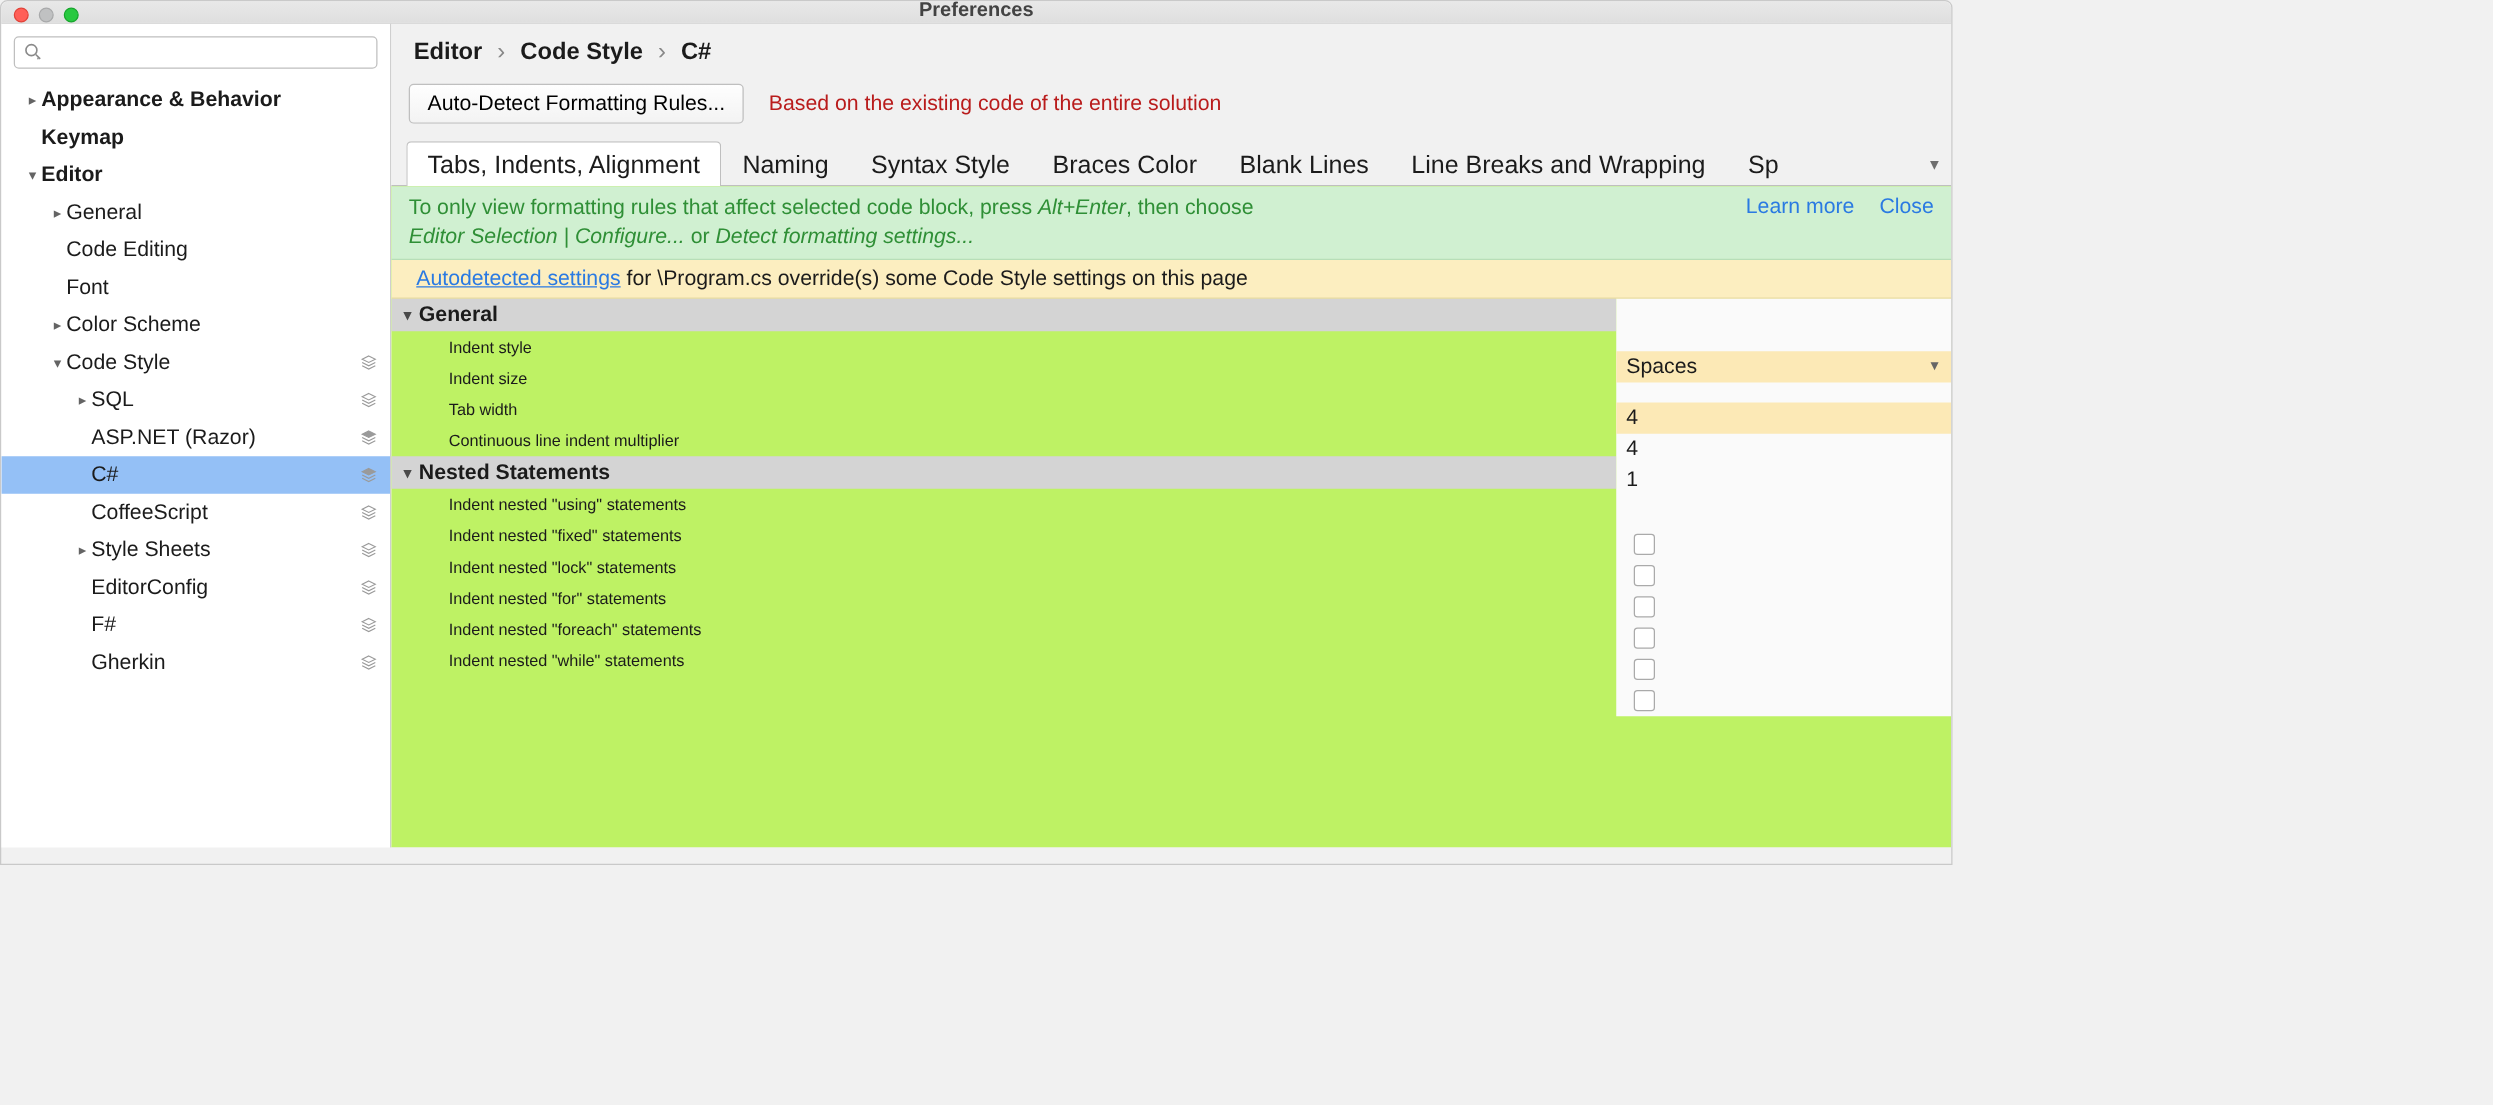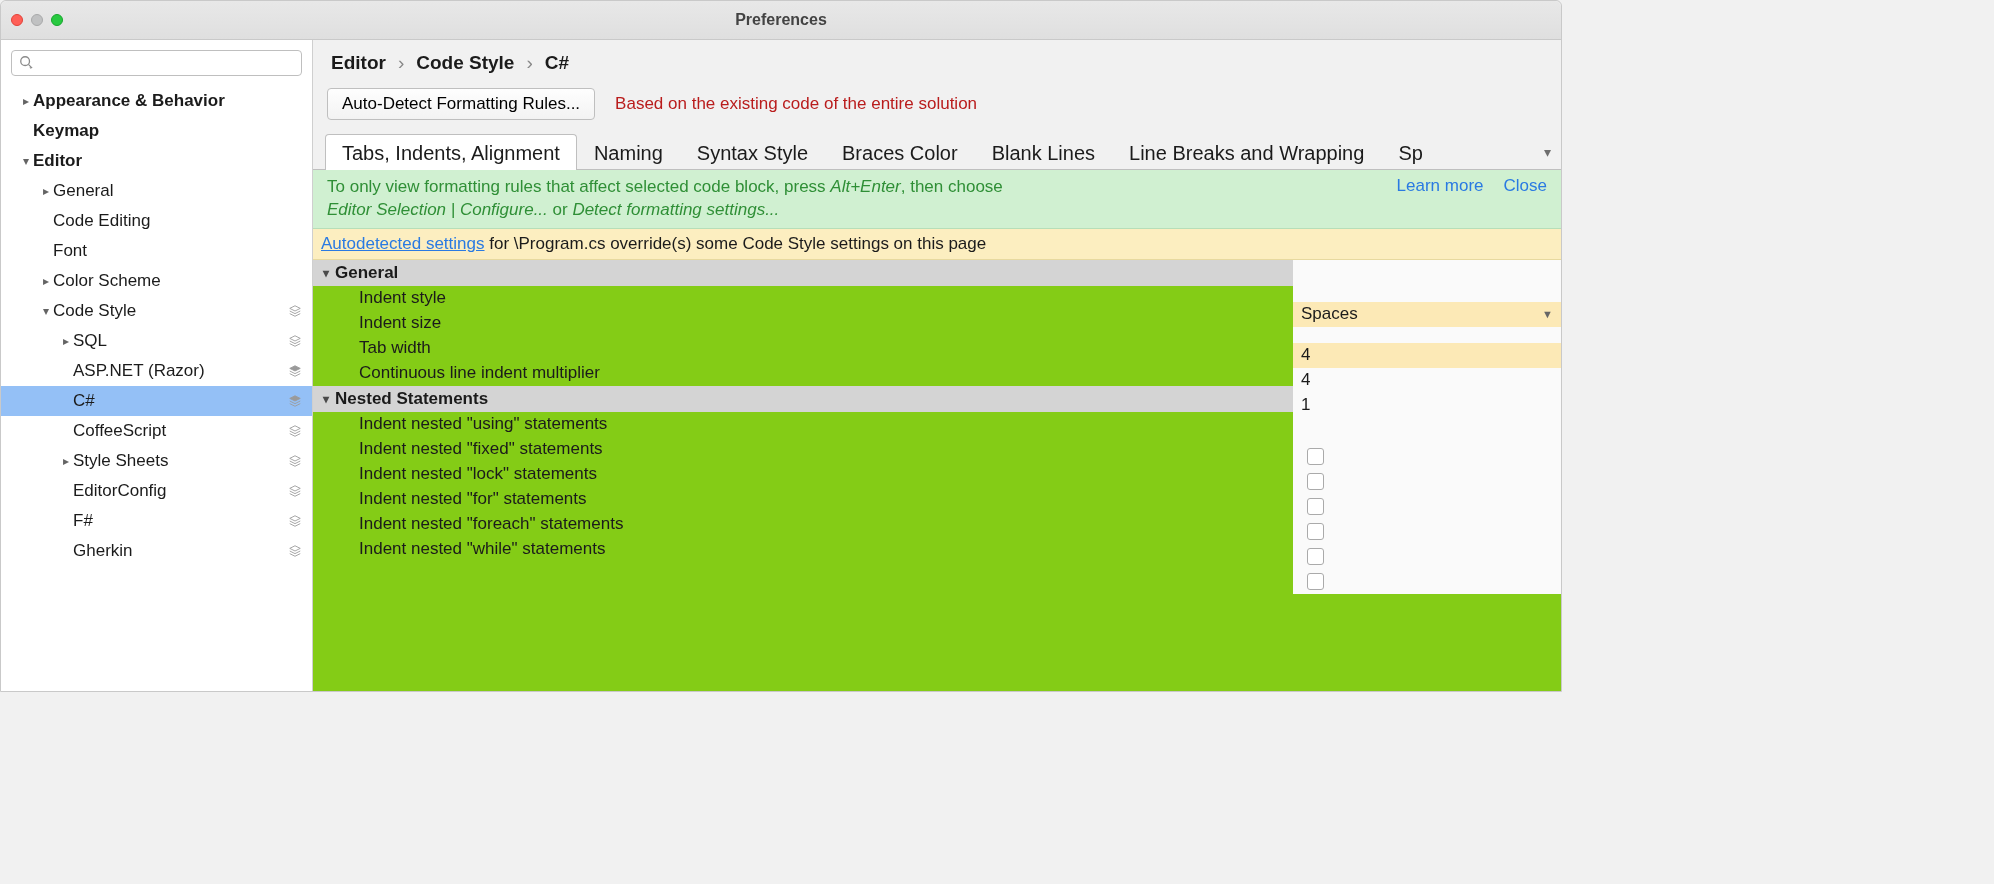--- a/index.html
+++ b/index.html
@@ -8,25 +8,25 @@
     font-size: 17px;
     color: #1b1b1b;
     background: #f1f1f1;
     width: 1562px;
     height: 692px;
     overflow: hidden;
     border: 1px solid #c9c9c9;
     border-radius: 6px 6px 0 0;
   }
   .titlebar {
-    height: 39px;
+    height: 18px;
     background: linear-gradient(#e8e8e8, #dfdfdf);
     border-bottom: 1px solid #c9c9c9;
     display: flex;
-    align-items: center;
+    align-items: flex-end;
     position: relative;
     border-radius: 6px 6px 0 0;
   }
   .traffic {
     display: flex;
     gap: 8px;
     margin-left: 10px;
   }
   .traffic-dot { width: 12px; height: 12px; border-radius: 50%; }
   .dot-close { background: #ff5f57; border: 0.5px solid #e24238; }
@@ -160,37 +160,37 @@
   }
   .tab-scroll-btn {
     margin-left: auto;
     display: flex;
     align-items: center;
     padding: 0 10px;
     color: #6e6e6e;
     font-size: 14px;
   }
 
-  .scroll-area { flex: 1; overflow: hidden; background: #84cc16; }
+  .scroll-area { flex: 1; overflow: hidden; background: #bef264; }
   .tip-green {
     background: #d0f0d1;
     border-bottom: 1px solid #b7deb8;
     padding: 6px 14px;
     font-size: 17px;
     display: flex;
     align-items: flex-start;
     gap: 20px;
   }
   .tip-green .msg { color: #2f8f36; flex: 1; line-height: 1.35; }
   .tip-green .msg em { font-style: italic; }
   .tip-green .link { color: #2a7ae2; cursor: default; white-space: nowrap; }
   .tip-yellow {
     background: #fceec0;
     border-bottom: 1px solid #e7d99f;
-    padding: 5px 8px;
+    padding: 5px 20px;
     font-size: 17px;
   }
   .tip-yellow a { color: #2a7ae2; text-decoration: underline; cursor: default; }
 
   .settings-table { display: flex; }
   .settings-col-labels {
     flex: none;
     width: 980px;
   }
   .settings-col-values {
@@ -205,21 +205,21 @@
     align-items: center;
     gap: 6px;
     font-size: 17px;
   }
   .section-header .caret { font-size: 12px; color: #4a4a4a; }
   .setting-row {
     display: flex;
     align-items: center;
     height: 25px;
     padding-left: 46px;
-    font-size: 17px;
+    font-size: 13px;
   }
   .value-row {
     height: 25px;
     display: flex;
     align-items: center;
     padding: 0 8px;
     font-size: 17px;
   }
   .value-row.header-spacer { height: 26px; }
   .value-row.highlight { background: #fce9b6; margin-top: 16px; }

